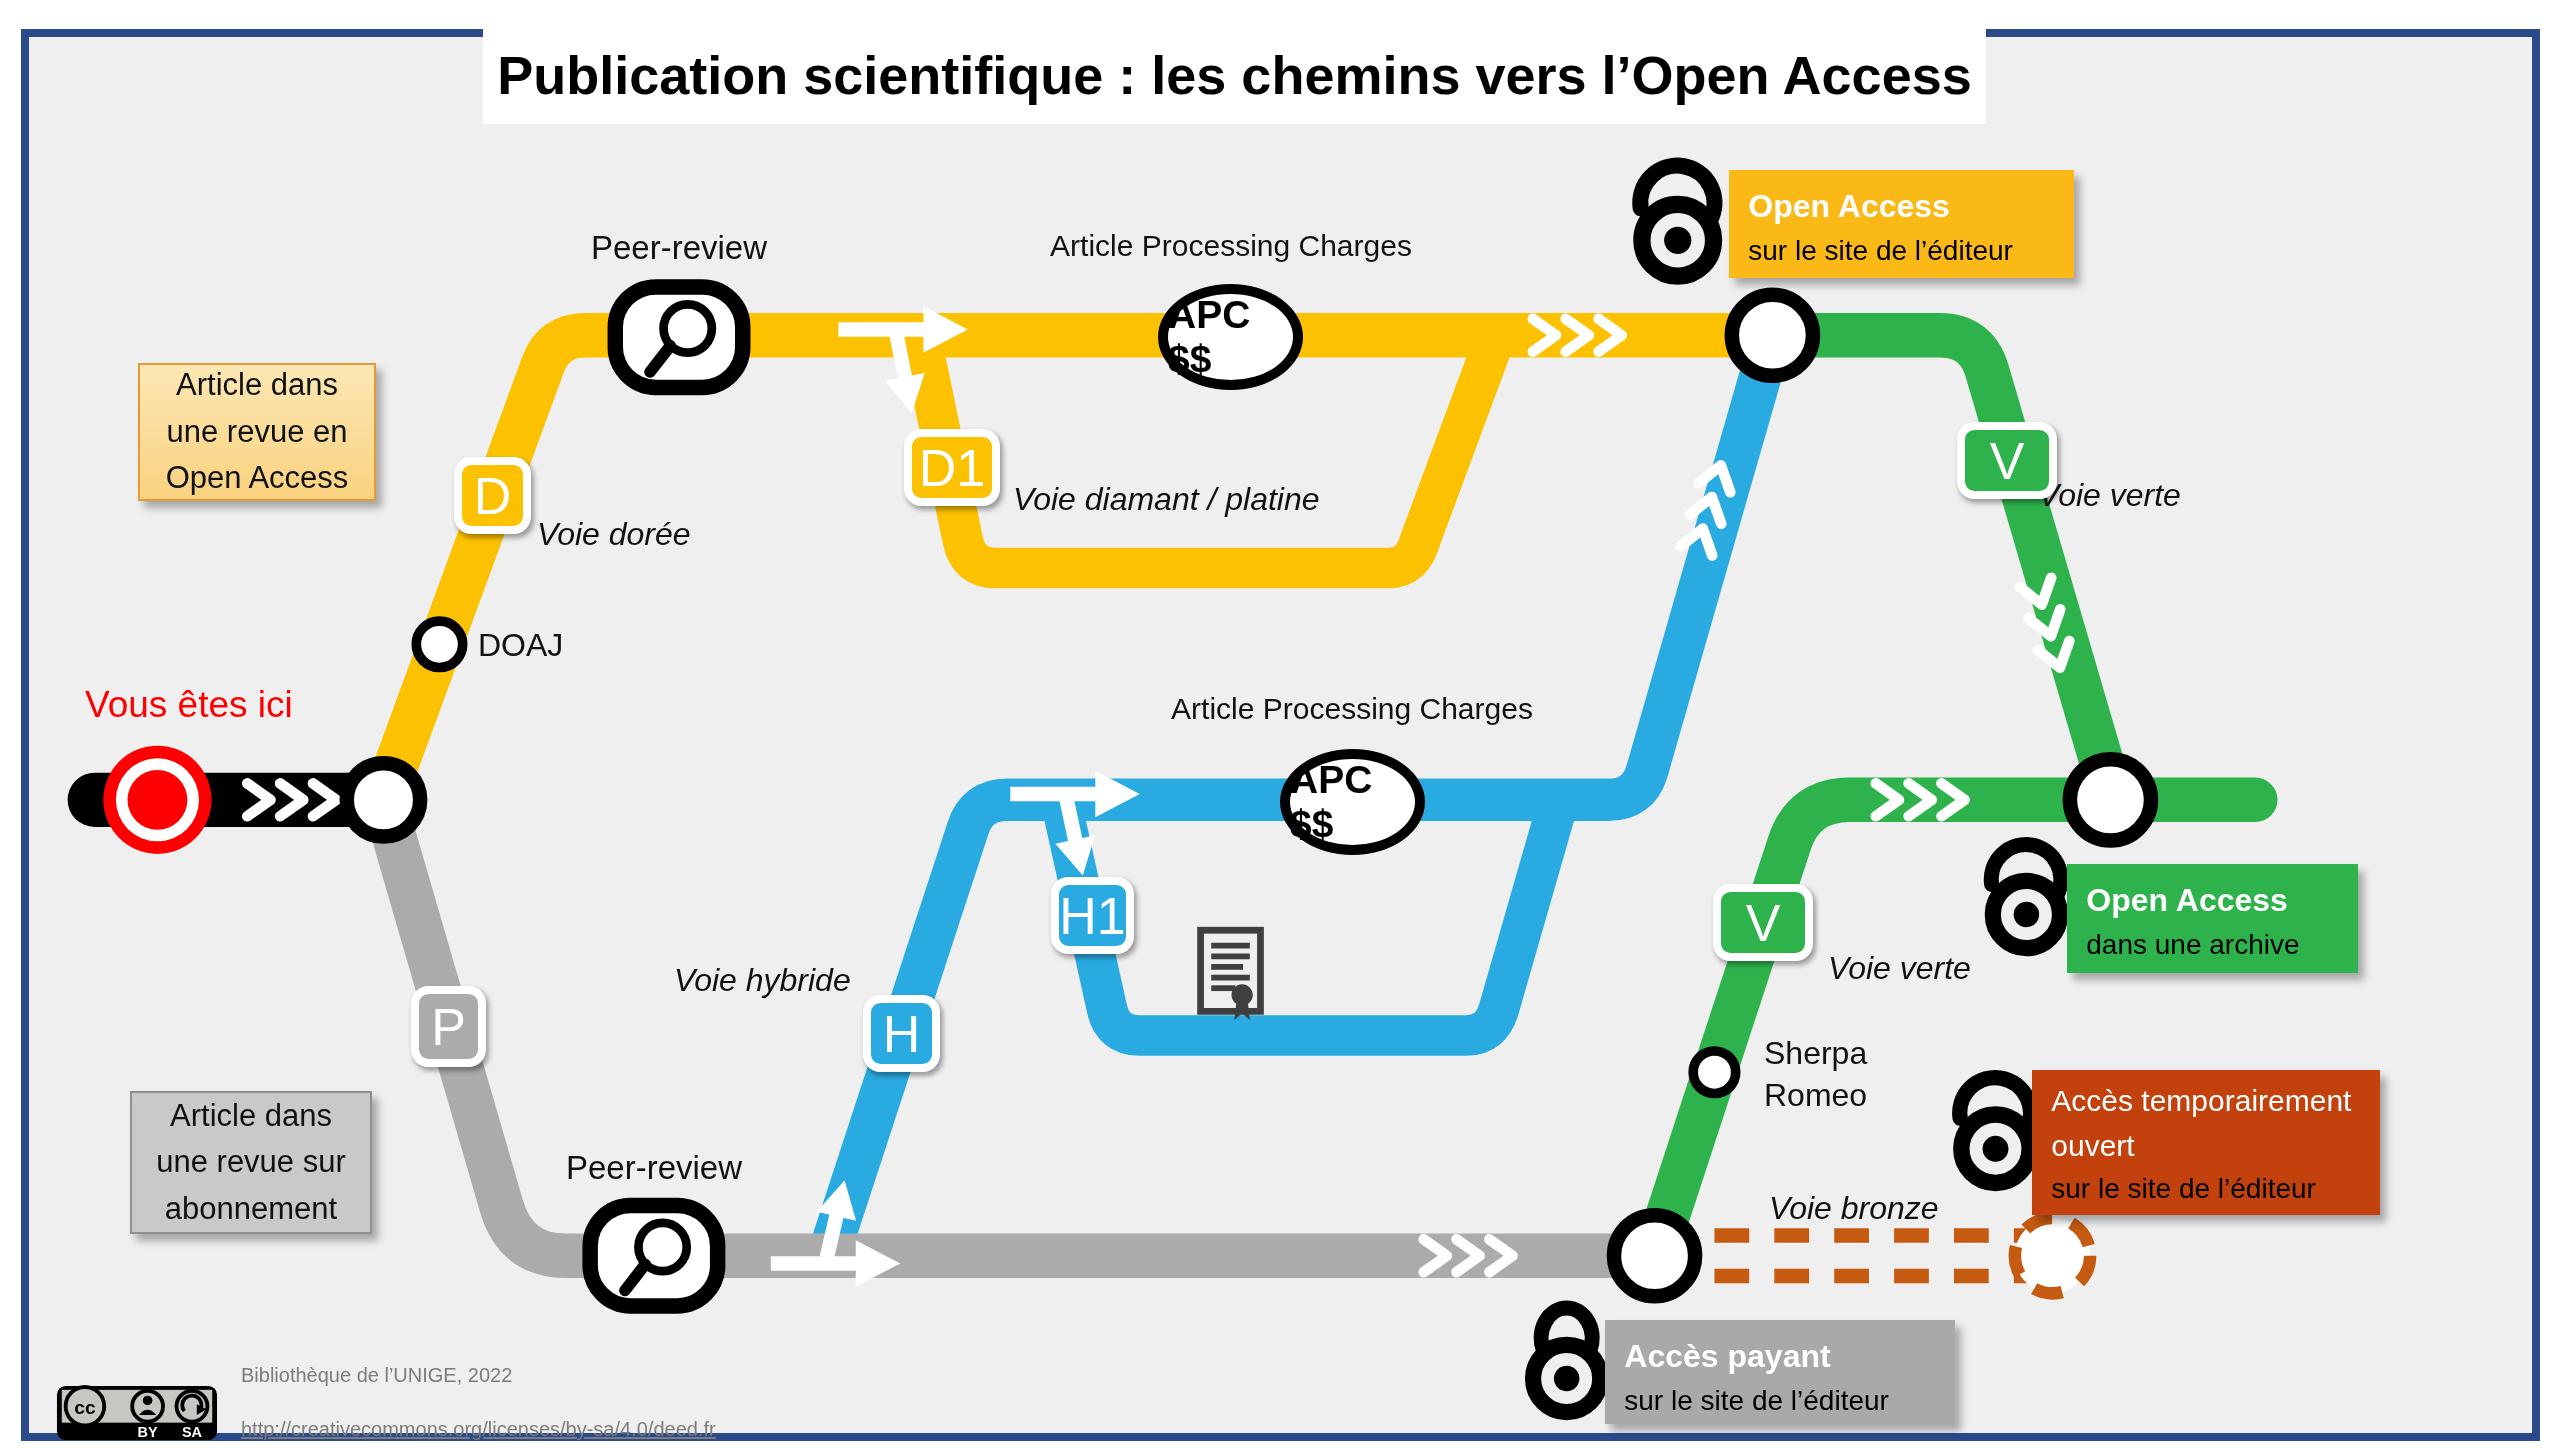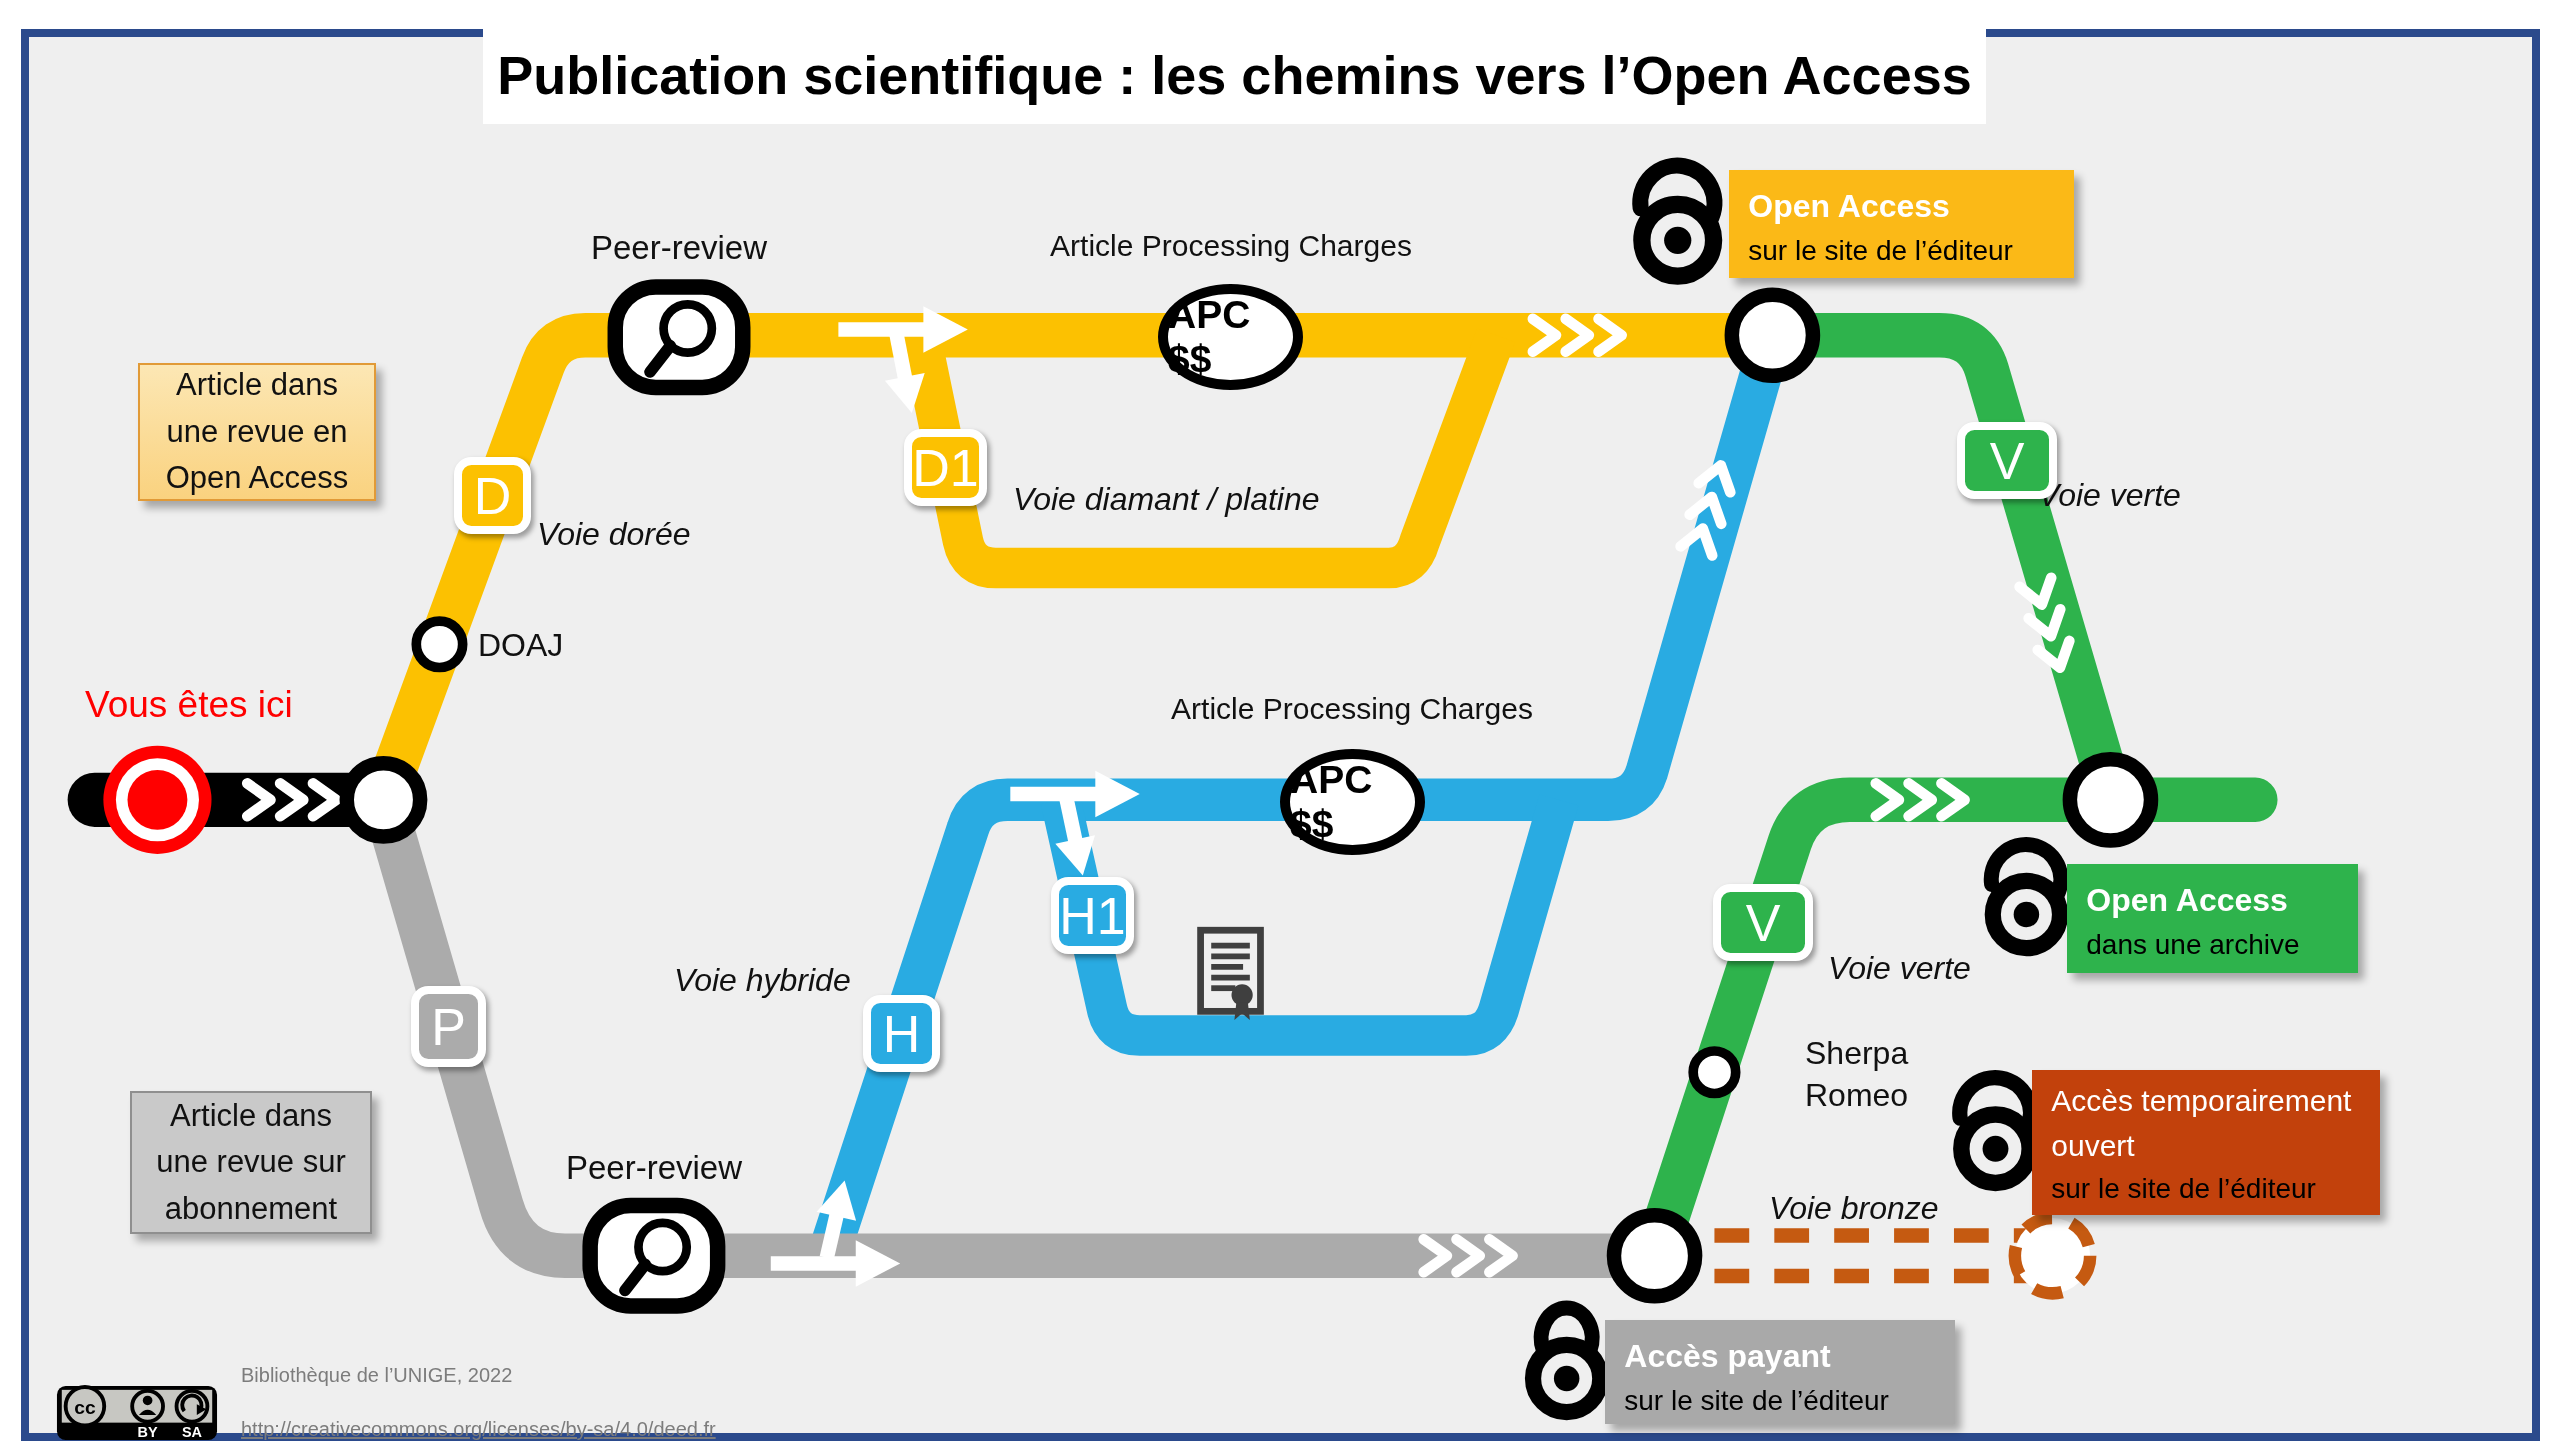--- a/index.html
+++ b/index.html
@@ -152,37 +152,37 @@
 
   <div class="title-band">Publication scientifique : les chemins vers l’Open Access</div>
 
   <div class="label red-label" style="left:85px;top:684px;">Vous êtes ici</div>
 
   <div class="label centered" style="left:679px;top:229px;font-size:33px;">Peer-review</div>
   <div class="label centered" style="left:654px;top:1149px;font-size:33px;">Peer-review</div>
   <div class="label centered" style="left:1231px;top:229px;">Article Processing Charges</div>
   <div class="label centered" style="left:1352px;top:692px;">Article Processing Charges</div>
   <div class="label small-station-label" style="left:478px;top:627px;">DOAJ</div>
-  <div class="label small-station-label sherpa" style="left:1764px;top:1033px;margin-left:41px;">
+  <div class="label small-station-label sherpa" style="left:1764px;top:1033px;">
     <div>Sherpa</div>
     <div>Romeo</div>
   </div>
 
   <div class="label italic" style="left:537px;top:516px;">Voie dorée</div>
   <div class="label italic" style="left:1013px;top:481px;">Voie diamant / platine</div>
   <div class="label italic" style="left:674px;top:962px;">Voie hybride</div>
   <div class="label italic" style="left:2038px;top:477px;">Voie verte</div>
   <div class="label italic" style="left:1828px;top:950px;">Voie verte</div>
   <div class="label italic" style="left:1769px;top:1190px;">Voie bronze</div>
 
   <div class="oval" style="left:1158px;top:284px;width:145px;height:106px;">APC $$</div>
   <div class="oval" style="left:1280px;top:749px;width:145px;height:106px;">APC $$</div>
 
   <div class="badge gold" style="left:454px;top:457px;width:77px;height:77px;">D</div>
-  <div class="badge gold" style="left:904px;top:429px;width:83px;height:77px;">D1</div>
+  <div class="badge gold" style="left:904px;top:429px;width:96px;height:77px;">D1</div>
   <div class="badge blue" style="left:863px;top:995px;width:77px;height:77px;">H</div>
   <div class="badge blue" style="left:1051px;top:877px;width:83px;height:77px;">H1</div>
   <div class="badge gray" style="left:411px;top:986px;width:75px;height:81px;">P</div>
   <div class="badge green" style="left:1957px;top:422px;width:100px;height:77px;">V</div>
   <div class="badge green" style="left:1713px;top:884px;width:100px;height:77px;">V</div>
 
 
   <div class="infobox cbox" id="box-revue-oa" style="left:138px;top:363px;width:238px;height:138px;">
     <div>Article dans</div>
     <div>une revue en</div>

